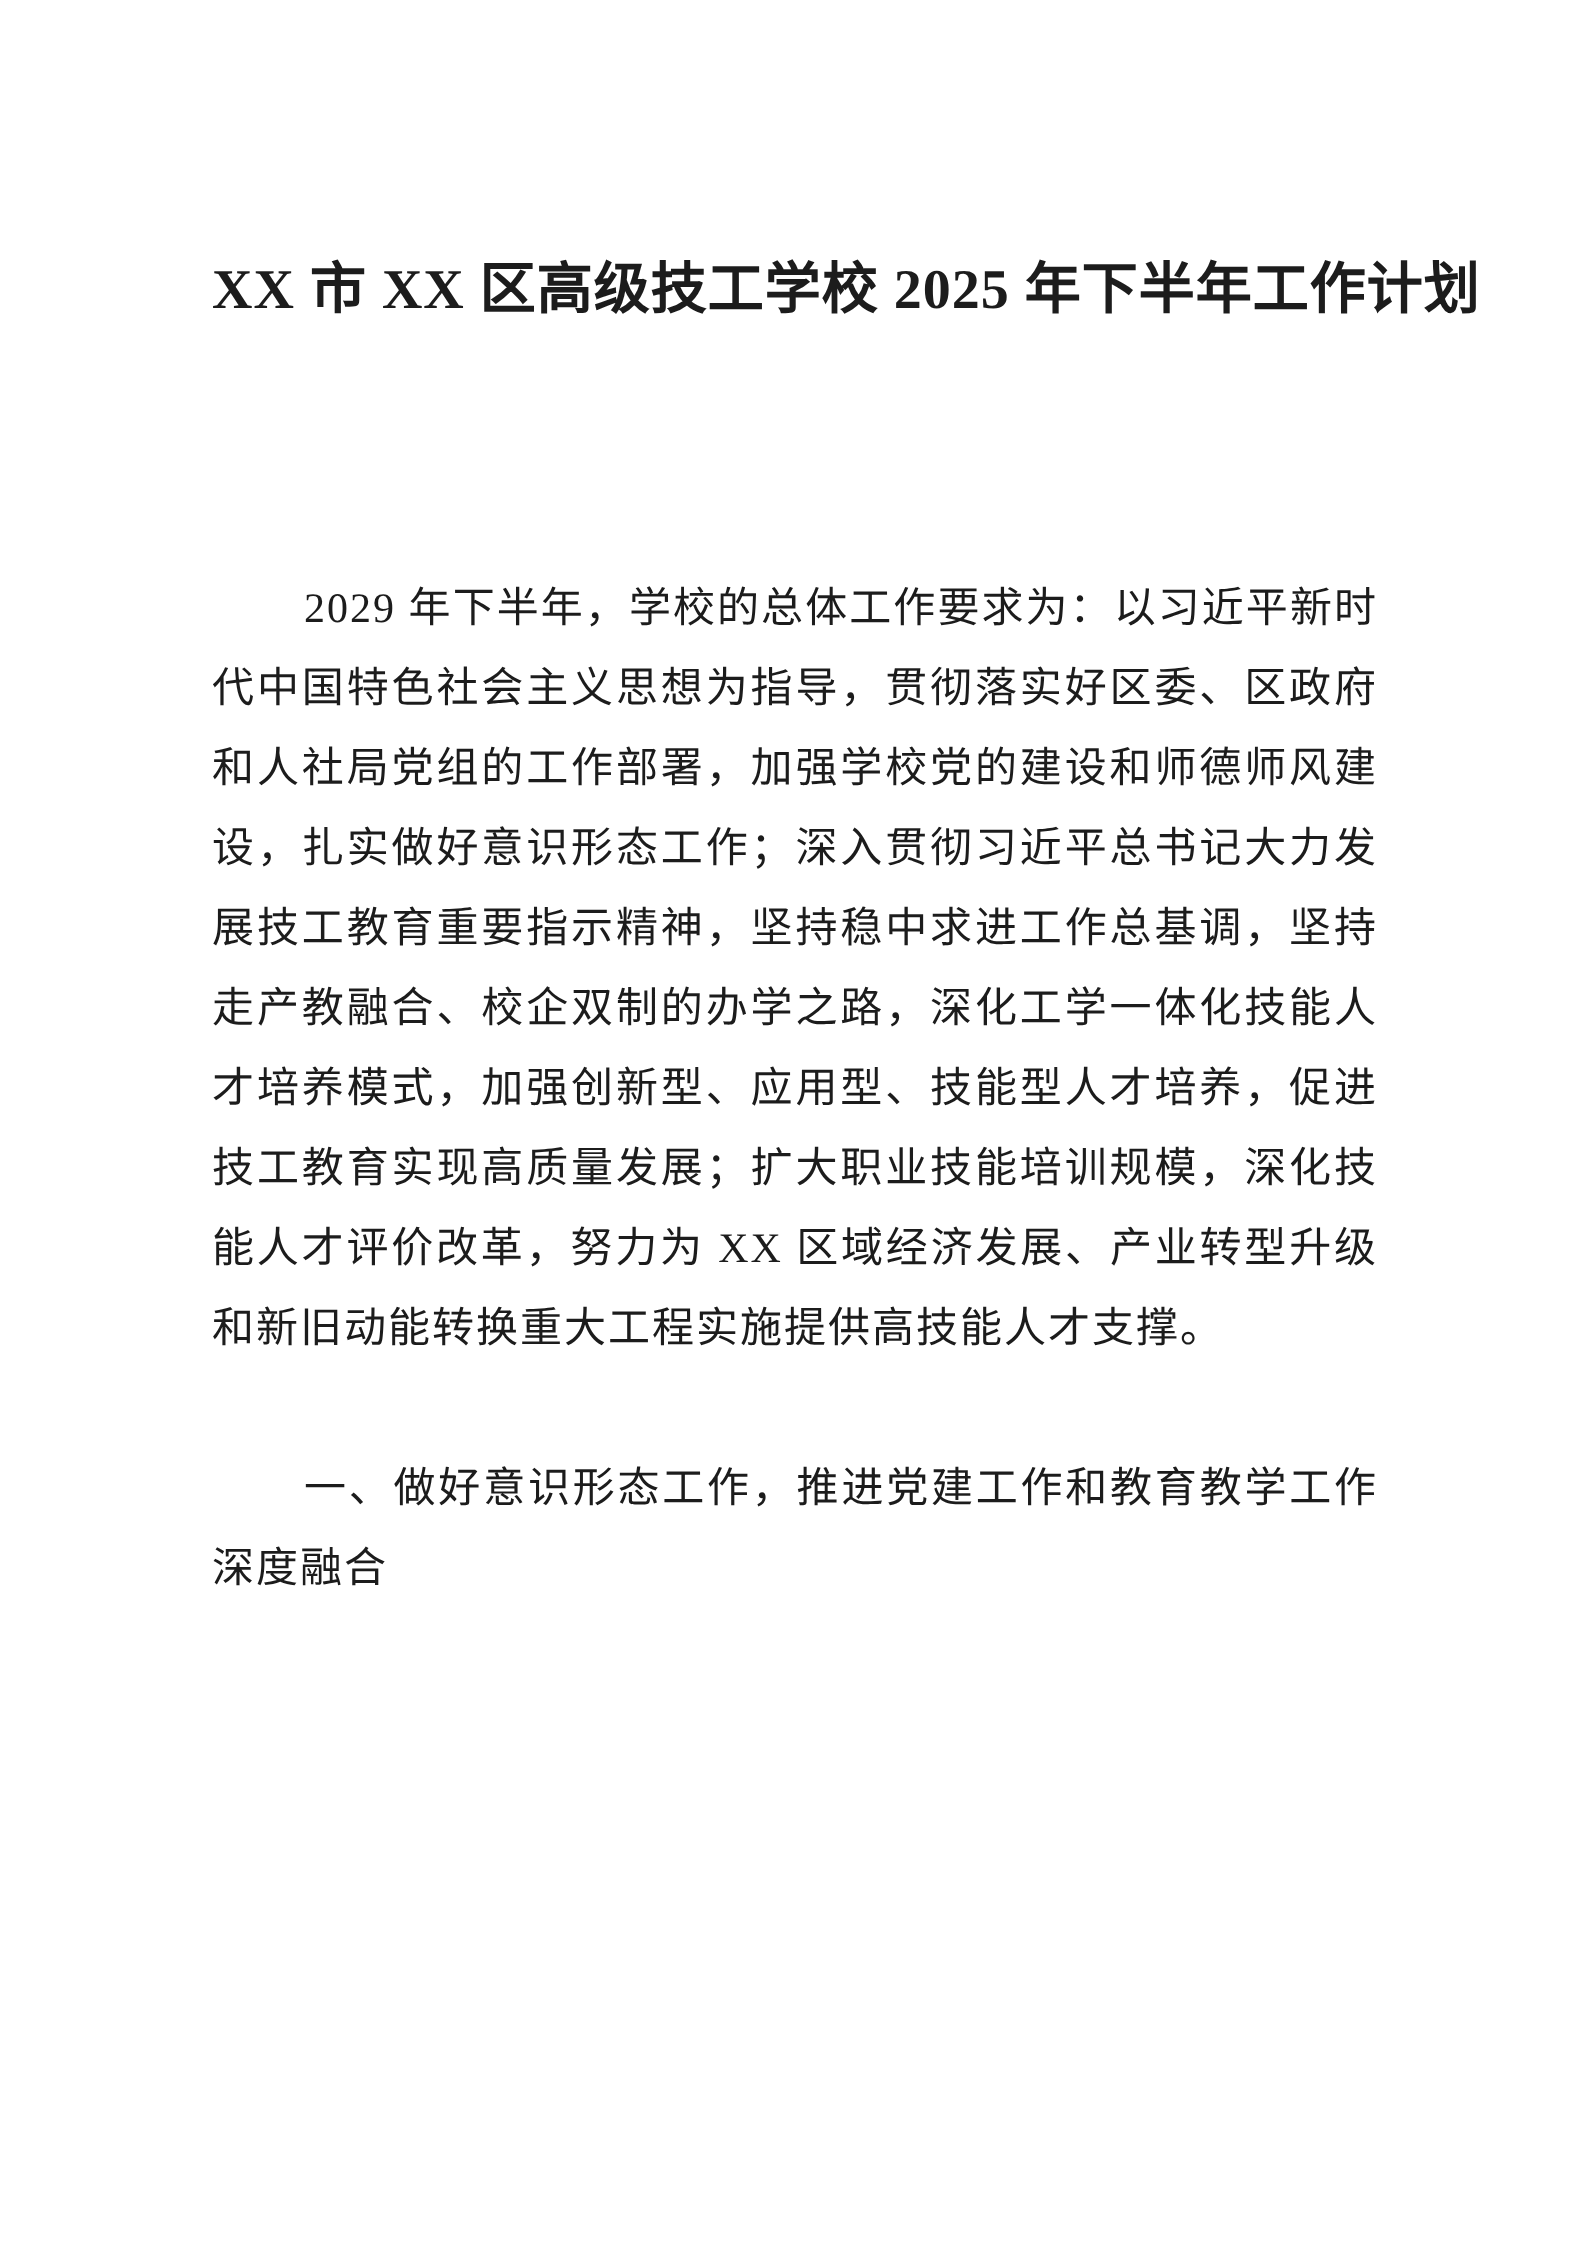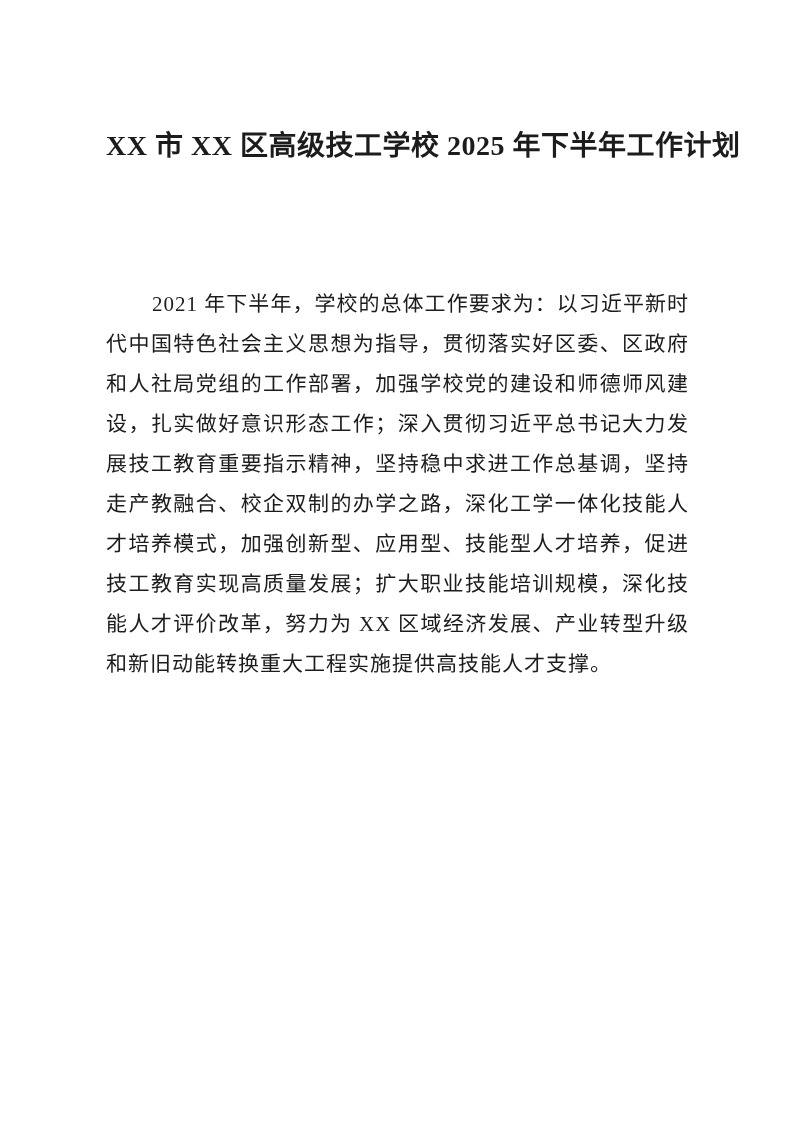--- a/index.html
+++ b/index.html
@@ -40,16 +40,17 @@
   .gap-above {
     margin-top: 40px;
   }
 </style>
 </head>
 <body>
 
 <div class="page">
   <h1 class="doc-title">XX 市 XX 区高级技工学校 2025 年下半年工作计划</h1>
 
-  <p class="para">2021 年下半年，学校的总体工作要求为：以习近平新时代中国特色社会主义思想为指导，贯彻落实好区委、区政府和人社局党组的工作部署，加强学校党的建设和师德师风建设，扎实做好意识形态工作；深入贯彻习近平总书记大力发展技工教育重要指示精神，坚持稳中求进工作总基调，坚持走产教融合、校企双制的办学之路，深化工学一体化技能人才培养模式，加强创新型、应用型、技能型人才培养，促进技工教育实现高质量发展；扩大职业技能培训规模，深化技能人才评价改革，努力为 XX 区域经济发展、产业转型升级和新旧动能转换重大工程实施提供高技能人才支撑。</p>
+  <p class="para">2029 年下半年，学校的总体工作要求为：以习近平新时代中国特色社会主义思想为指导，贯彻落实好区委、区政府和人社局党组的工作部署，加强学校党的建设和师德师风建设，扎实做好意识形态工作；深入贯彻习近平总书记大力发展技工教育重要指示精神，坚持稳中求进工作总基调，坚持走产教融合、校企双制的办学之路，深化工学一体化技能人才培养模式，加强创新型、应用型、技能型人才培养，促进技工教育实现高质量发展；扩大职业技能培训规模，深化技能人才评价改革，努力为 XX 区域经济发展、产业转型升级和新旧动能转换重大工程实施提供高技能人才支撑。</p>
 
+  <p class="para gap-above">一、做好意识形态工作，推进党建工作和教育教学工作深度融合</p>
 
 </div>
 
 </body></html>

